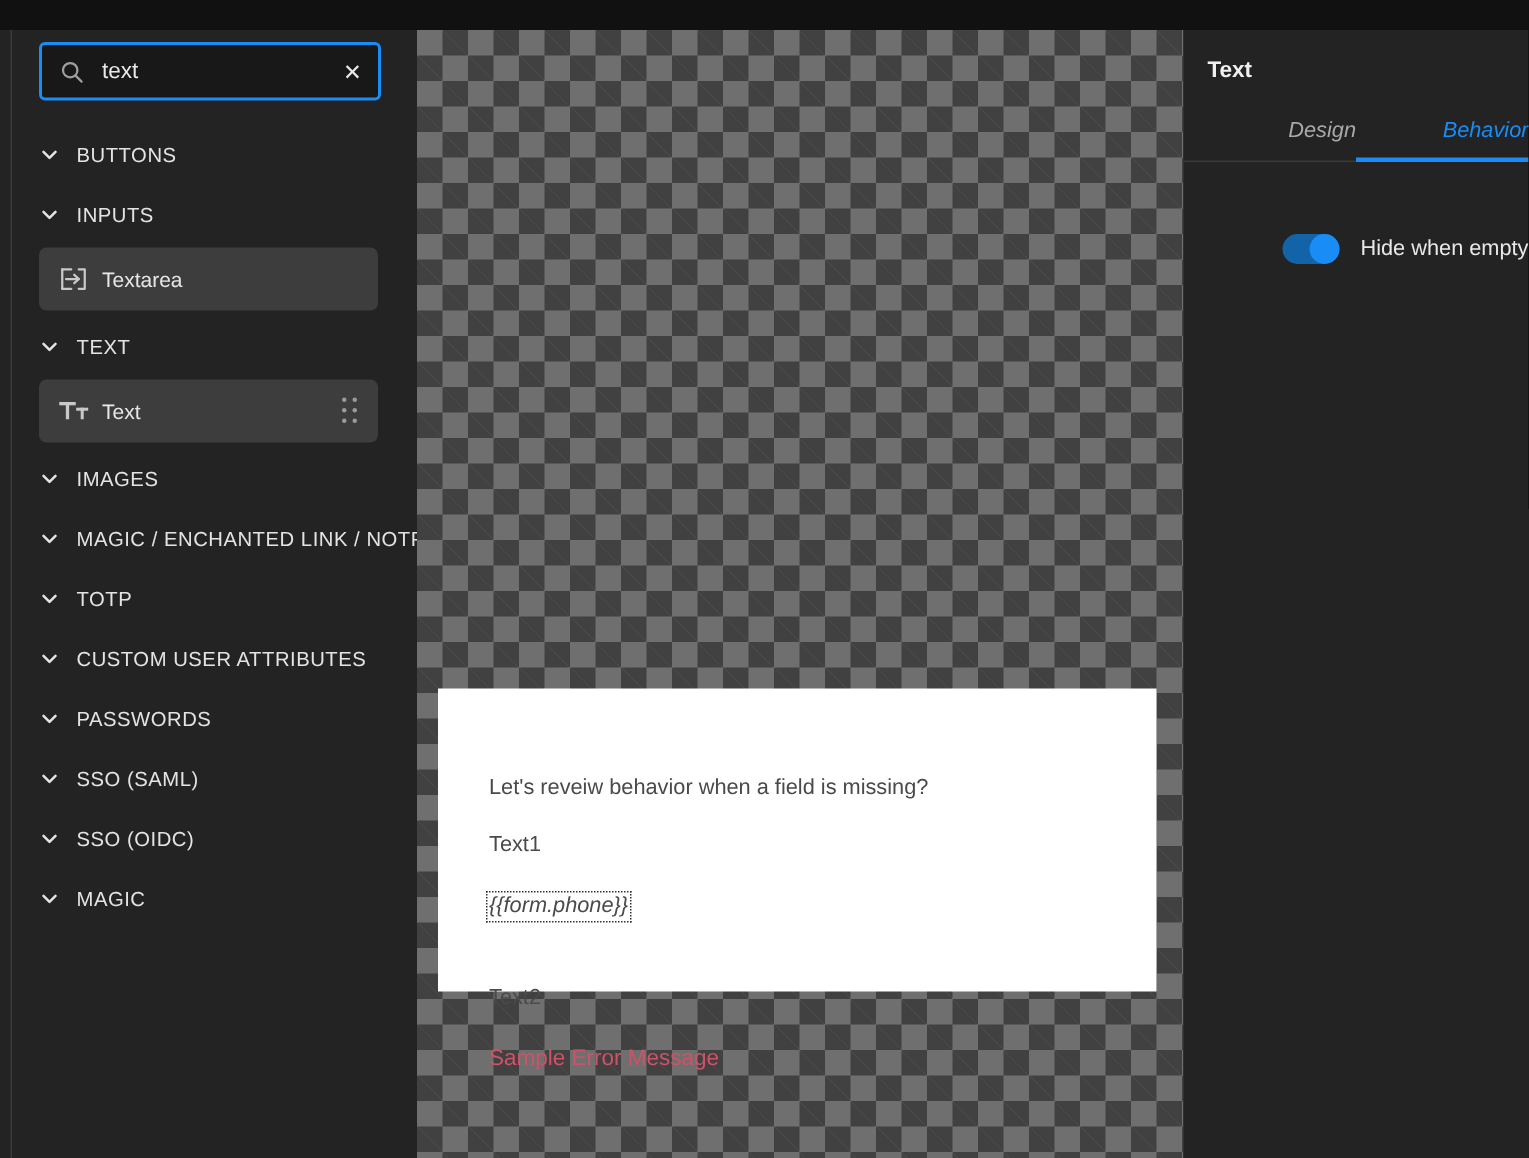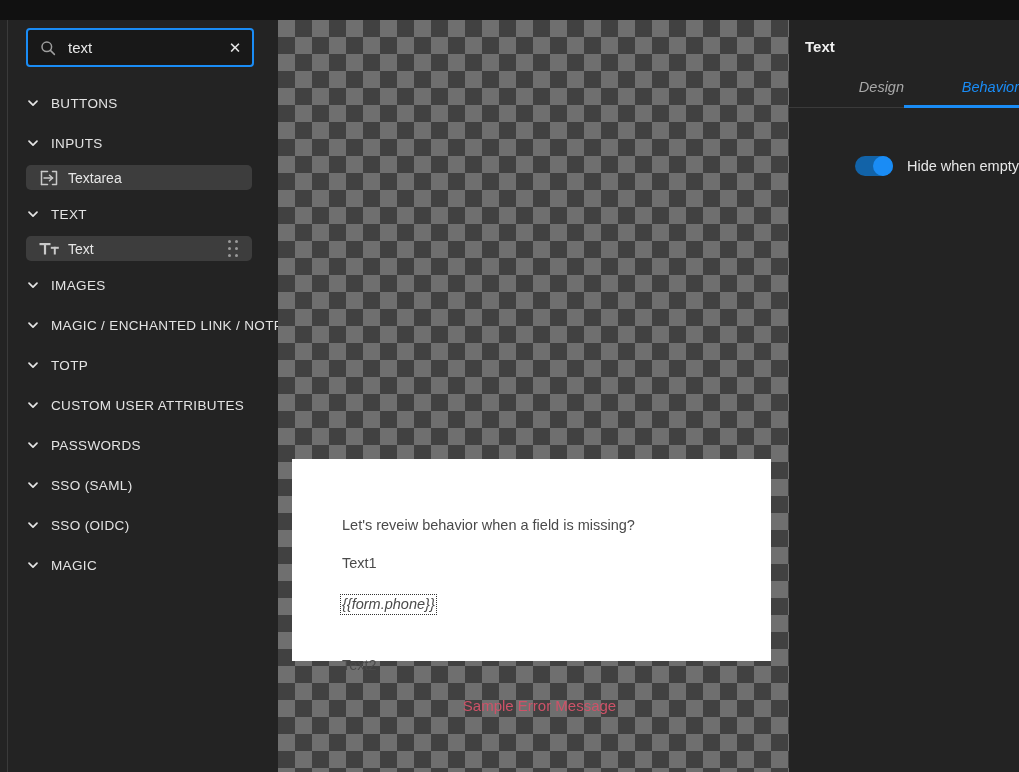--- a/index.html
+++ b/index.html
@@ -65,21 +65,21 @@
   .chev { width: 14px; height: 14px; flex: 0 0 14px; margin-right: 11px; }
   .section-label {
     color: #e3e3e3;
     font-size: 13.5px;
     letter-spacing: 0.35px;
     white-space: nowrap;
   }
 
   .comp-item {
     margin: 2px 26px 4px 26px;
-    height: 25px;
+    height: 42px;
     background: #3d3d3d;
     border-radius: 5px;
     display: flex; align-items: center;
     padding: 0 12px 0 12px;
     cursor: pointer;
   }
   .comp-icon { width: 22px; height: 22px; flex: 0 0 22px; margin-right: 8px; }
   .comp-label { color: #e6e6e6; font-size: 14px; flex: 1 1 auto; }
   .drag-handle {
     flex: 0 0 12px; width: 12px; height: 18px;
@@ -97,39 +97,38 @@
       linear-gradient(45deg, #414141 25%, transparent 25%, transparent 75%, #414141 75%),
       linear-gradient(45deg, #414141 25%, transparent 25%, transparent 75%, #414141 75%);
     background-size: 34px 34px;
     background-position: 0 0, 17px 17px;
     overflow: hidden;
   }
   .form-card {
     position: absolute; left: 14px; top: 439px;
     width: 479px; height: 202px;
     background: #ffffff;
-    padding-left: 16px;
   }
   .card-inner { padding: 58px 34px 0 34px; }
   .card-line {
     font-size: 14.5px;
     color: #4a4a4a;
     margin-bottom: 21px;
     line-height: 1.2;
   }
   .card-line.selected {
     display: inline-block;
     border: 1px dotted #333333;
     padding: 1px 1px;
     margin-left: -2px;
   }
   .selected-row { margin-bottom: 21px; font-style: italic; }
   .error-msg {
     margin-top: 22px;
-    text-align: center;
+    text-align: left;
     font-size: 15px;
     color: #ce5268;
   }
 
   
   .rightpanel {
     position: absolute; left: 789px; top: 20px; width: 230px; height: 752px;
     background: #232323;
   }
   .rp-title {

